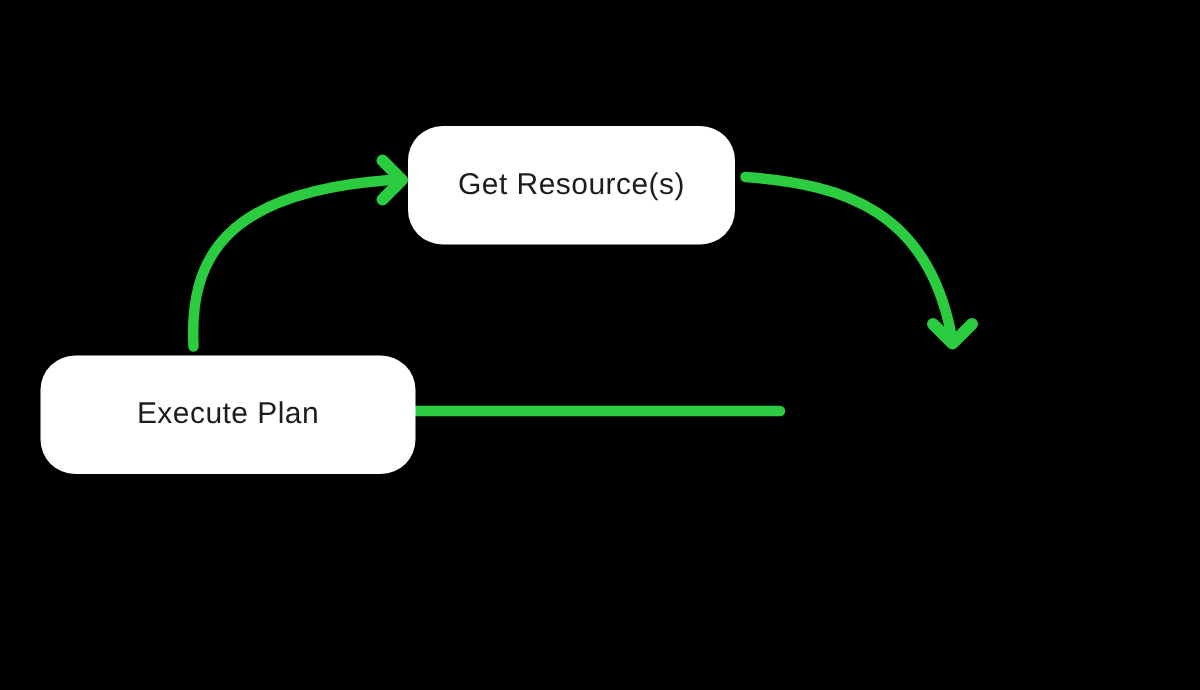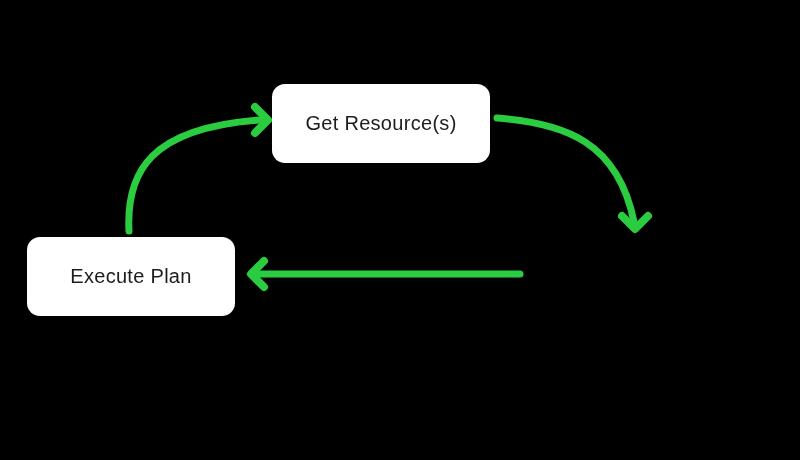--- a/index.html
+++ b/index.html
@@ -22,40 +22,40 @@
   .arrow-layer {
     position: absolute;
     left: 0;
     top: 0;
     width: 800px;
     height: 460px;
   }
   .node {
     position: absolute;
     background: #ffffff;
-    border-radius: 13px;
+    border-radius: 23px;
     display: flex;
     align-items: center;
     justify-content: center;
     color: #1d1d1d;
     font-size: 20px;
     font-weight: 500;
     letter-spacing: 0.3px;
     white-space: nowrap;
   }
   .node-get-resources {
     left: 272px;
     top: 84px;
     width: 218px;
     height: 79px;
   }
   .node-execute-plan {
     left: 27px;
     top: 237px;
-    width: 208px;
+    width: 250px;
     height: 79px;
   }
   .node-create-attack-plan {
     left: 524px;
     top: 233px;
     width: 221px;
     height: 81px;
   }
 </style>
 </head>

